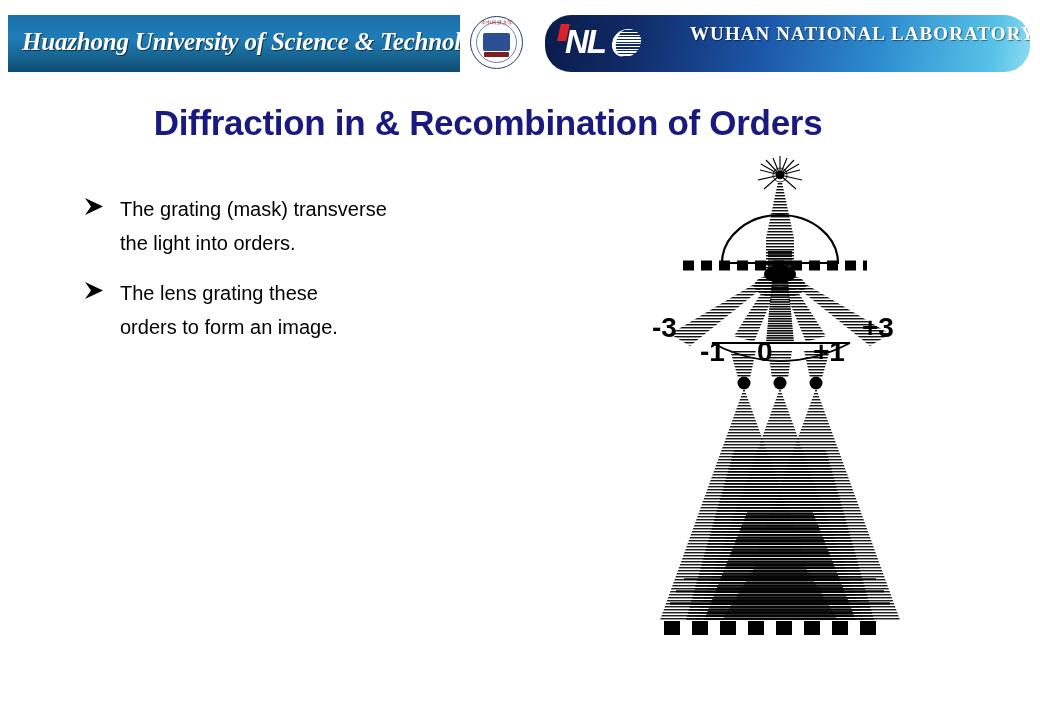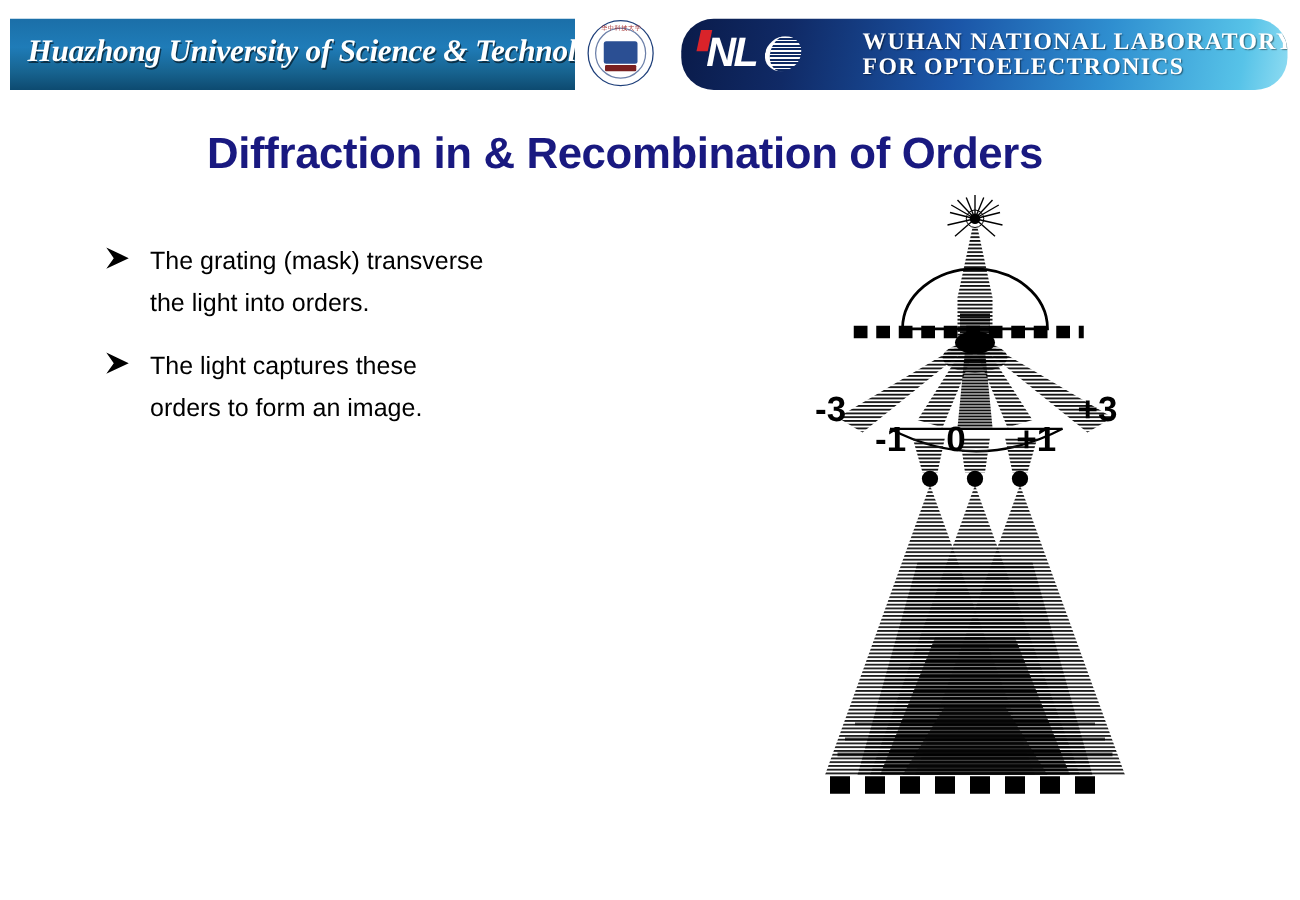--- a/index.html
+++ b/index.html
@@ -153,21 +153,21 @@
     font-size: 19px;
     line-height: 20px;
     letter-spacing: 1.1px;
     text-shadow: 1px 1px 1px rgba(0,0,0,0.45);
     white-space: nowrap;
   }
 
   
   #slide-title {
     position: absolute;
-    left: 16px;
+    left: 4px;
     top: 103px;
     width: 968px;
     text-align: center;
     color: #191980;
     font-family: "Liberation Sans", sans-serif;
     font-weight: bold;
     font-size: 35px;
     letter-spacing: -0.3px;
   }
 
@@ -242,21 +242,20 @@
   </div>
 
   <div id="nlo-banner">
     <div id="nlo-logo-mark">
       <div id="nlo-tick"></div>
       <div id="nlo-letters">NL</div>
       <div id="nlo-o-stripes"></div>
     </div>
     <div id="nlo-text">
       <div>WUHAN NATIONAL LABORATORY</div>
-      <div>FOR OPTOELECTRONICS</div>
     </div>
   </div>
 
 </div>
 
 <div id="slide-title">Diffraction in &amp; Recombination of Orders</div>
 
 <div id="bullet-list">
 
   <div class="bullet-item">
@@ -268,21 +267,21 @@
     <span class="bullet-text">The grating (mask) transverse
 the light into orders.</span>
   </div>
 
   <div class="bullet-item">
     <span class="bullet-marker">
       <svg width="26" height="26" viewBox="0 0 26 26">
         <path d="M3 4 L21 12.5 L3 21 L9 12.5 Z" fill="#000000"></path>
       </svg>
     </span>
-    <span class="bullet-text">The light captures these
+    <span class="bullet-text">The lens grating these
 orders to form an image.</span>
   </div>
 
 </div>
 
 <div id="optics-diagram">
 
   <svg width="300" height="510" viewBox="0 0 300 510">
     <defs>
 

